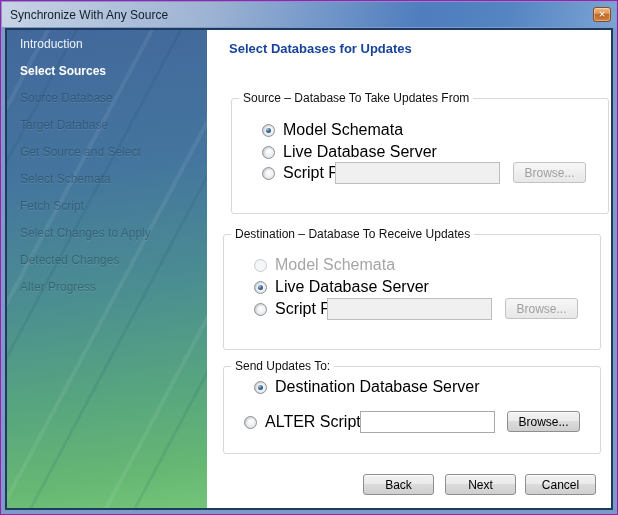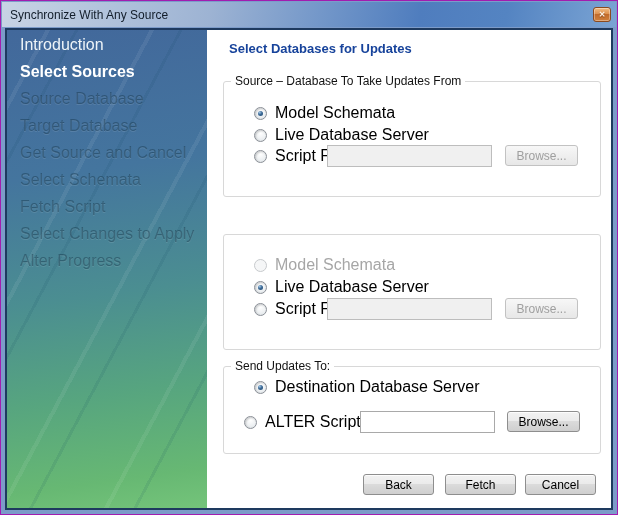--- a/index.html
+++ b/index.html
@@ -26,33 +26,33 @@
   
   .client { position:absolute; left:4px; right:4px; top:27px; bottom:4px;
     border:2px solid #1e3a5f; background:#ffffff; }
 
   
   .sidebar { position:absolute; left:0; top:0; bottom:0; width:200px; padding-top:1px;
     background:
       repeating-linear-gradient(118deg, transparent 0 34px, rgba(255,255,255,0.07) 34px 38px,
         transparent 38px 60px, rgba(9,64,90,0.10) 60px 63px, transparent 63px 92px),
       linear-gradient(172deg,#42689b 0%,#44759e 30%,#4b8e91 55%,#57a57f 75%,#67b873 92%,#74c47a 100%); }
-  .step { height:27px; line-height:27px; padding-left:13px; font-size:16px;
+  .step { height:27px; line-height:27px; padding-left:13px; font-size:12px;
     color:#eef4f8; white-space:nowrap; }
   .step.current { font-weight:bold; color:#ffffff; }
   .step.pending { color:rgba(16,48,66,0.42); text-shadow:0 1px 0 rgba(255,255,255,0.10); }
 
   
   .main { position:absolute; left:200px; top:0; right:0; bottom:0; background:#fff; }
   .heading { position:absolute; left:22px; top:11px; font-size:13px; font-weight:bold;
     color:#17439b; }
 
   .group { position:absolute; left:16px; width:378px;
     border:1px solid #d8d8d8; border-radius:3px; }
-  #group-source      { top:51px;  height:116px; }
+  #group-source      { top:68px;  height:116px;margin-left:8px; }
   #group-destination { top:204px; height:116px; }
   #group-send        { top:336px; height:88px;  }
   .group-title { position:absolute; top:-8px; left:7px; padding:0 4px;
     background:#ffffff; font-size:12px; color:#111; white-space:nowrap; }
 
   .opt-row { position:absolute; height:22px; display:flex; align-items:center; gap:8px; }
   .opt-label { font-size:16px; color:#000; white-space:nowrap; }
   .opt-label.off { color:#a6a6a6; }
 
   .radio { position:relative; flex:0 0 13px; width:13px; height:13px; border-radius:50%;
@@ -88,24 +88,25 @@
     </button>
   </div>
 
   <div class="client">
 
     <div class="sidebar">
       <div class="step">Introduction</div>
       <div class="step current">Select Sources</div>
       <div class="step pending">Source Database</div>
       <div class="step pending">Target Database</div>
-      <div class="step pending">Get Source and Cancel</div>
+      <div class="step pending">Get Source and Select</div>
       <div class="step pending">Select Schemata</div>
       <div class="step pending">Fetch Script</div>
       <div class="step pending">Select Changes to Apply</div>
+      <div class="step pending">Detected Changes</div>
       <div class="step pending">Alter Progress</div>
     </div>
 
     <div class="main">
       <div class="heading">Select Databases for Updates</div>
 
       <div class="group" id="group-source">
         <span class="group-title">Source – Database To Take Updates From</span>
         <div class="opt-row" style="left:30px; top:20px;">
           <span class="radio selected"></span>
@@ -117,20 +118,21 @@
         </div>
         <div class="opt-row" style="left:30px; top:63px;">
           <span class="radio"></span>
           <span class="opt-label">Script File:</span>
         </div>
         <input type="text" class="script-input" style="left: 103px; top: 63px; width: 165px;" disabled="" value="">
         <button class="btn browse off" style="left:281px; top:63px;" disabled="">Browse...</button>
       </div>
 
       <div class="group" id="group-destination">
+        <span class="group-title">Destination – Database To Receive Updates</span>
         <div class="opt-row" style="left:30px; top:19px;">
           <span class="radio off"></span>
           <span class="opt-label off">Model Schemata</span>
         </div>
         <div class="opt-row" style="left:30px; top:41px;">
           <span class="radio selected"></span>
           <span class="opt-label">Live Database Server</span>
         </div>
         <div class="opt-row" style="left:30px; top:63px;">
           <span class="radio"></span>
@@ -148,17 +150,17 @@
         </div>
         <div class="opt-row" style="left:20px; top:44px;">
           <span class="radio"></span>
           <span class="opt-label">ALTER Script File:</span>
         </div>
         <input type="text" class="script-input" style="left: 136px; top: 44px; width: 135px;" value="">
         <button class="btn browse" style="left:283px; top:44px;">Browse...</button>
       </div>
 
       <button class="btn" style="left:156px; top:444px; width:71px;">Back</button>
-      <button class="btn" style="left:238px; top:444px; width:71px;">Fetch</button>
+      <button class="btn" style="left:238px; top:444px; width:71px;">Next</button>
       <button class="btn" style="left:318px; top:444px; width:71px;">Cancel</button>
     </div>
   </div>
 </div>
 
 </body></html>

